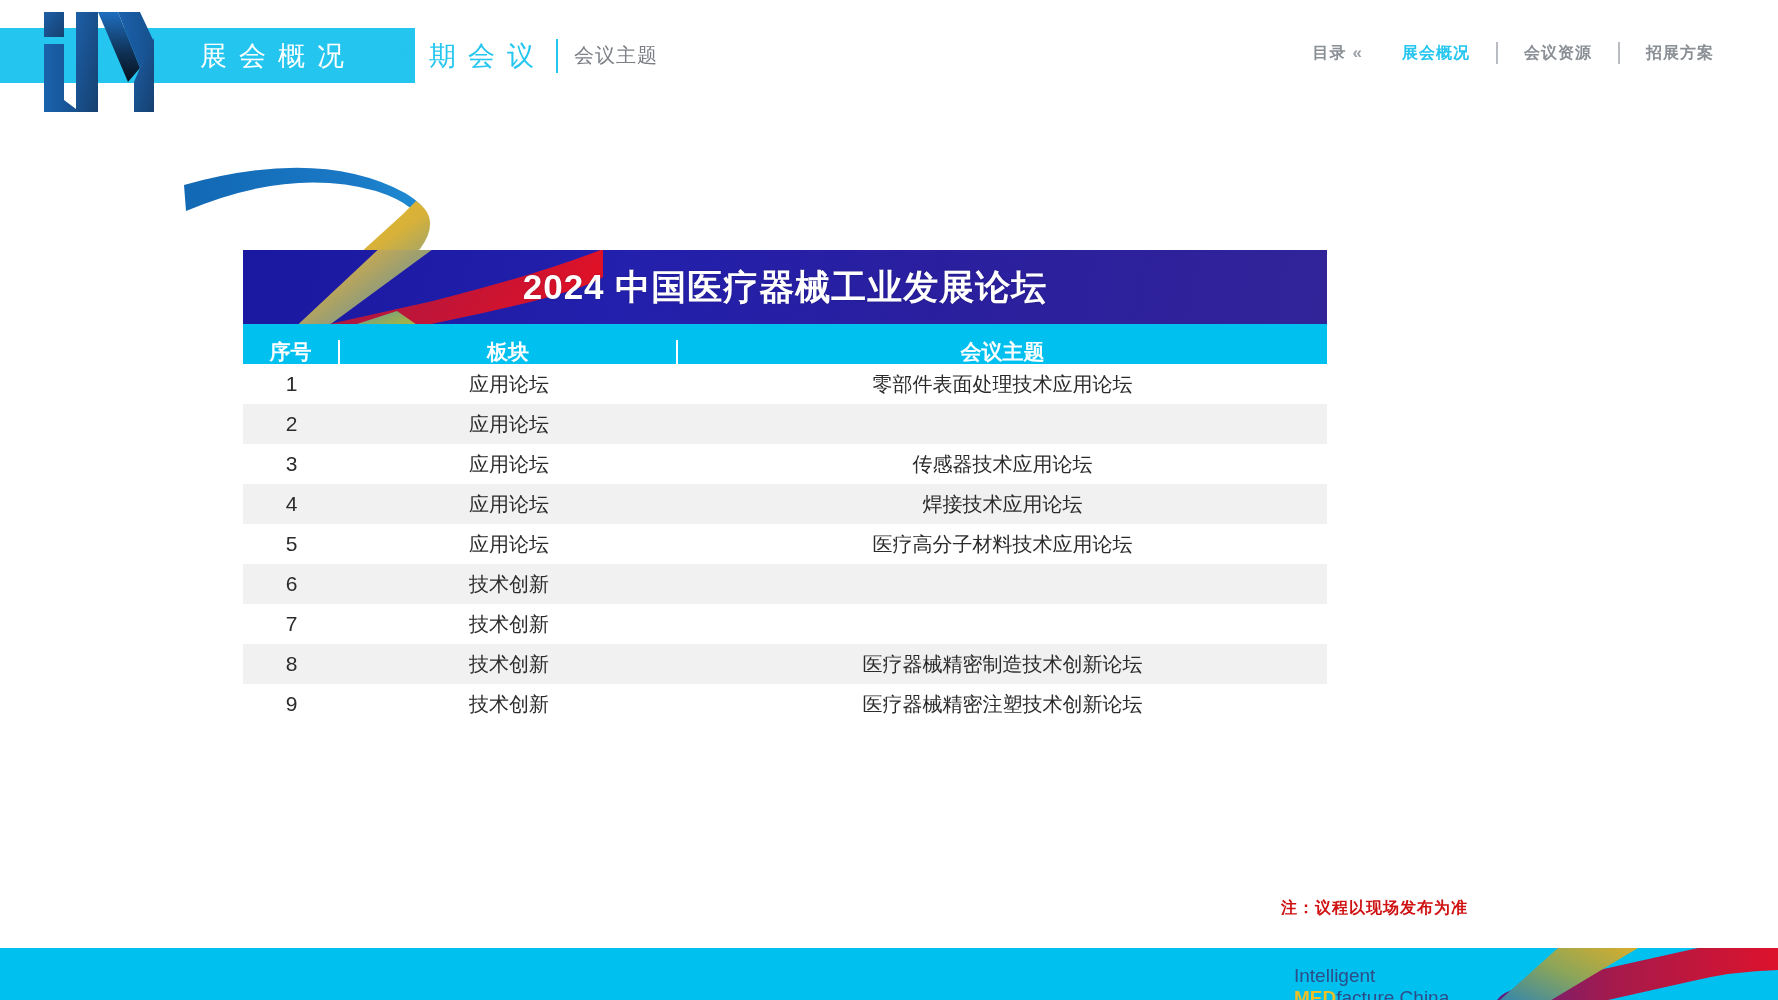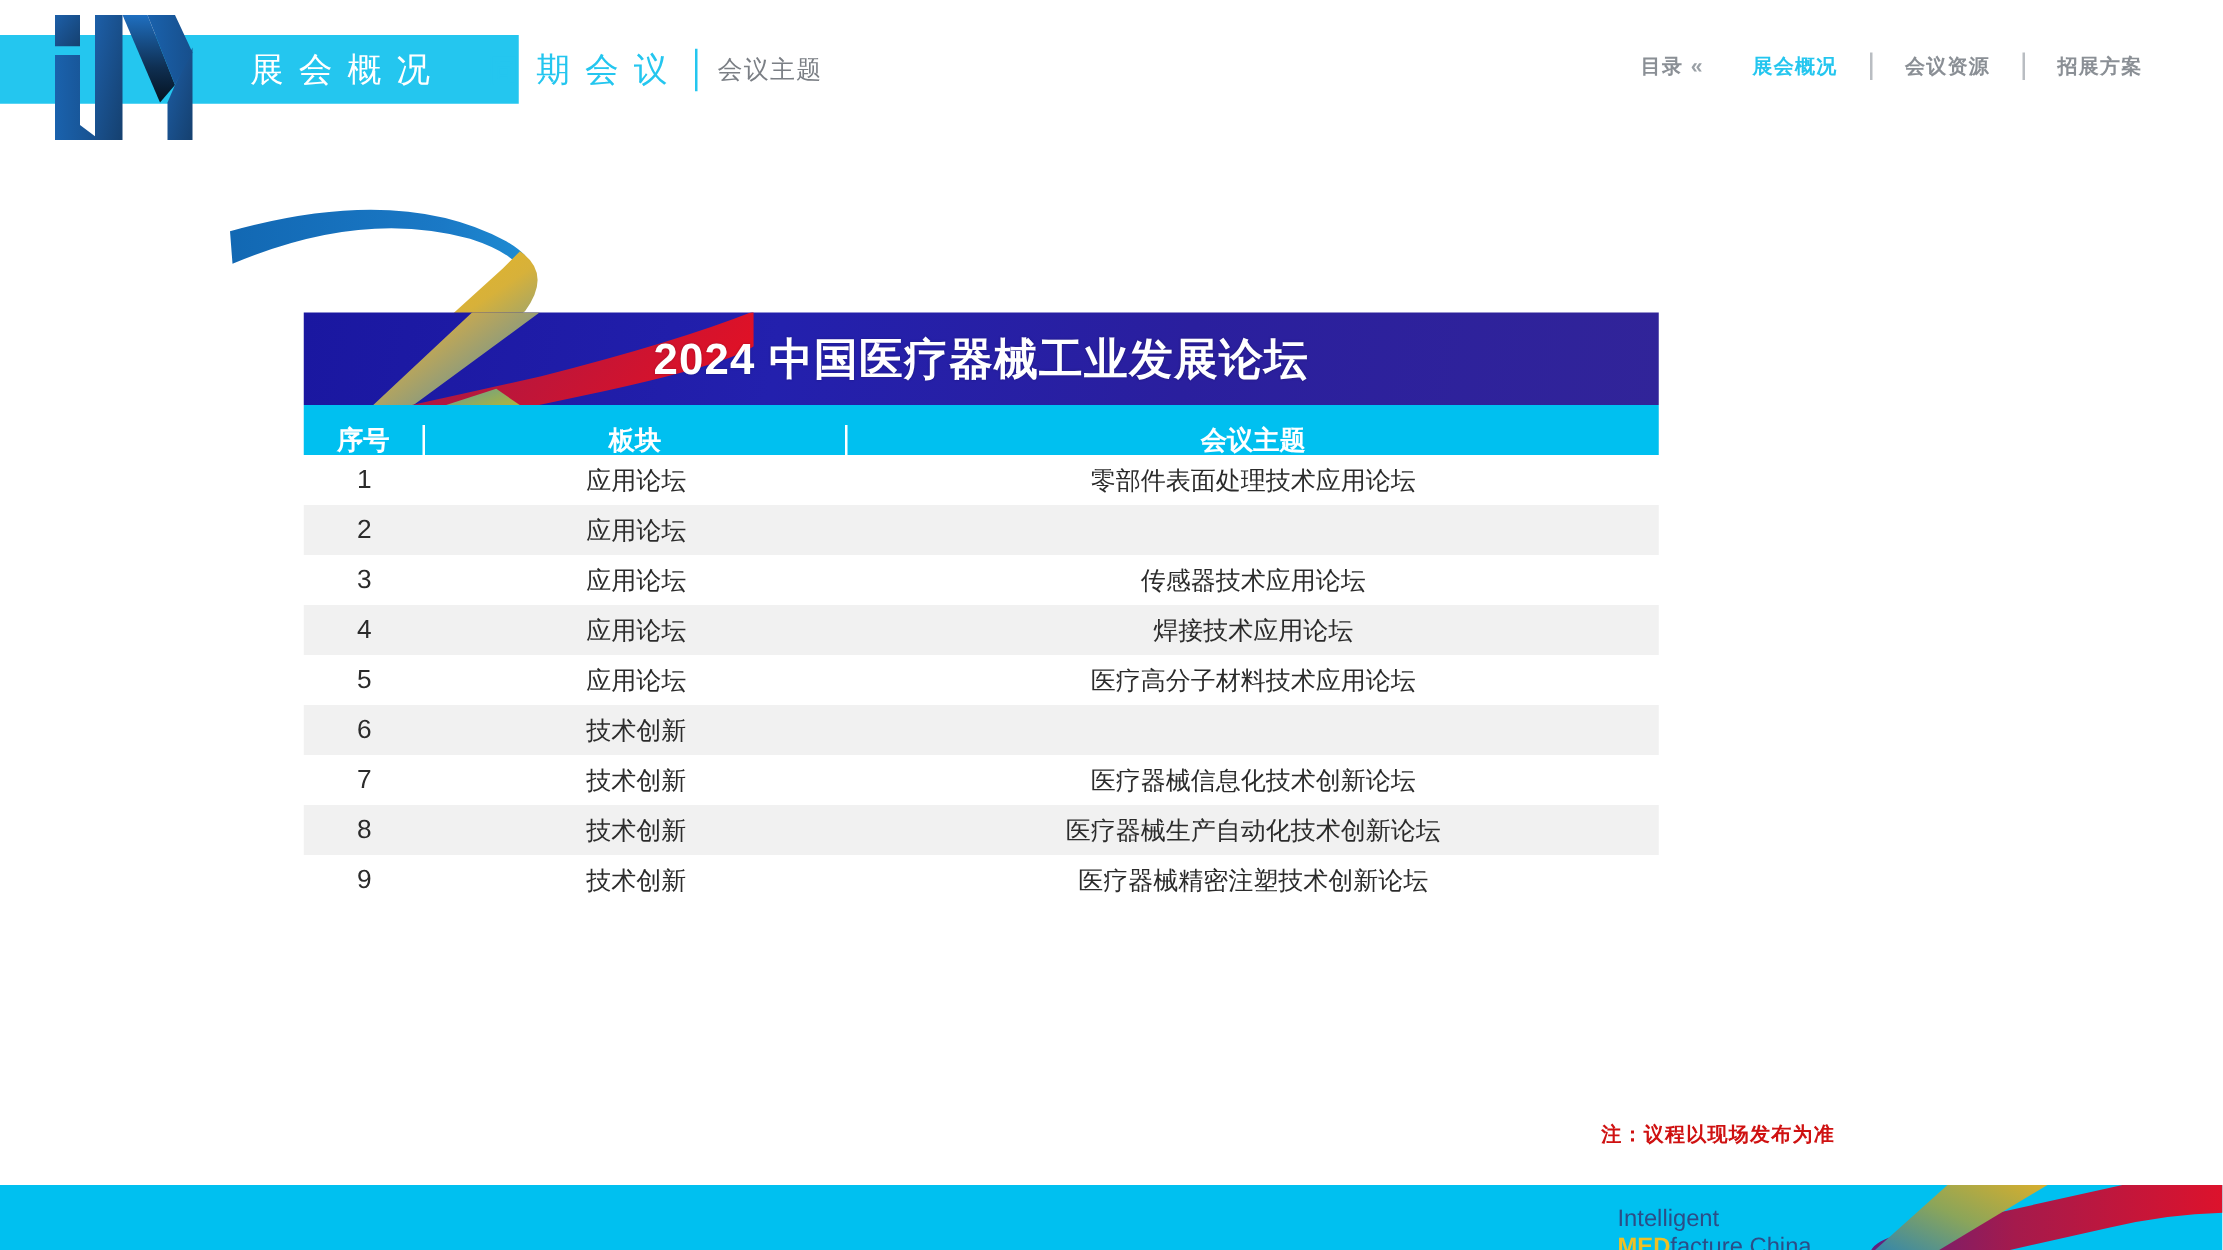--- a/index.html
+++ b/index.html
@@ -221,26 +221,25 @@
         <div class="tc c2">应用论坛</div>
         <div class="tc c3">医疗高分子材料技术应用论坛</div>
       </div>
       <div class="trow alt">
         <div class="tc num c1">6</div>
         <div class="tc c2">技术创新</div>
       </div>
       <div class="trow">
         <div class="tc num c1">7</div>
         <div class="tc c2">技术创新</div>
-        <div class="tc c3">医疗器械信息化技术创新论坛</div>
       </div>
       <div class="trow alt">
         <div class="tc num c1">8</div>
         <div class="tc c2">技术创新</div>
-        <div class="tc c3">医疗器械生产自动化技术创新论坛</div>
+        <div class="tc c3">医疗器械精密制造技术创新论坛</div>
       </div>
       <div class="trow">
         <div class="tc num c1">9</div>
         <div class="tc c2">技术创新</div>
         <div class="tc c3">医疗器械精密注塑技术创新论坛</div>
       </div>
     </div>
 </div>
 
 <div class="note">注：议程以现场发布为准</div>

